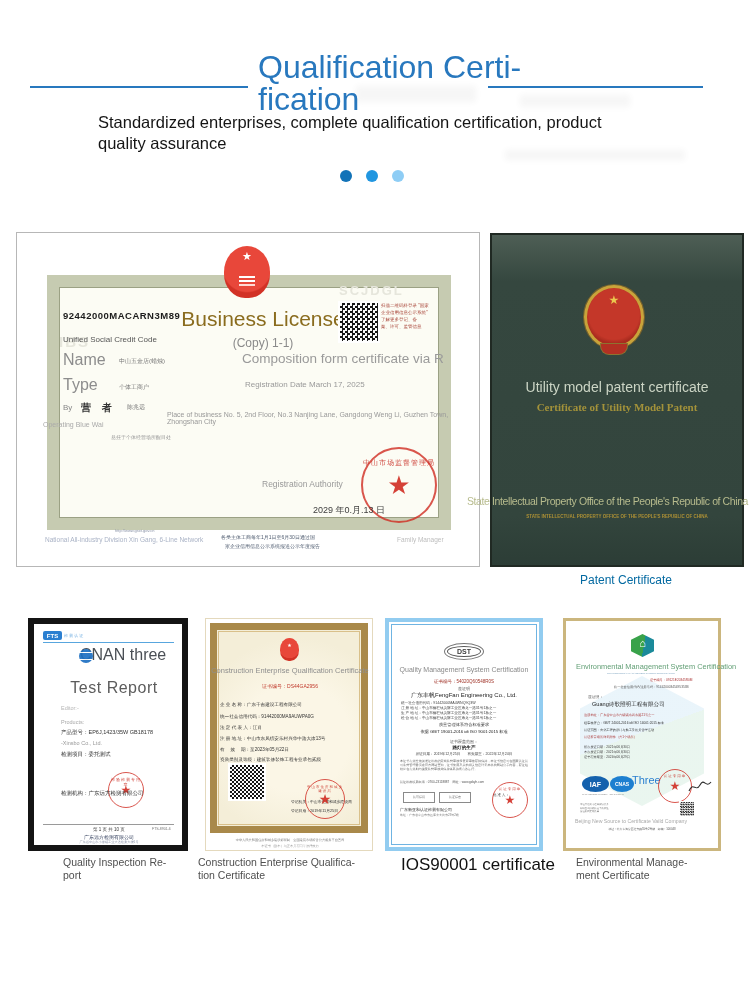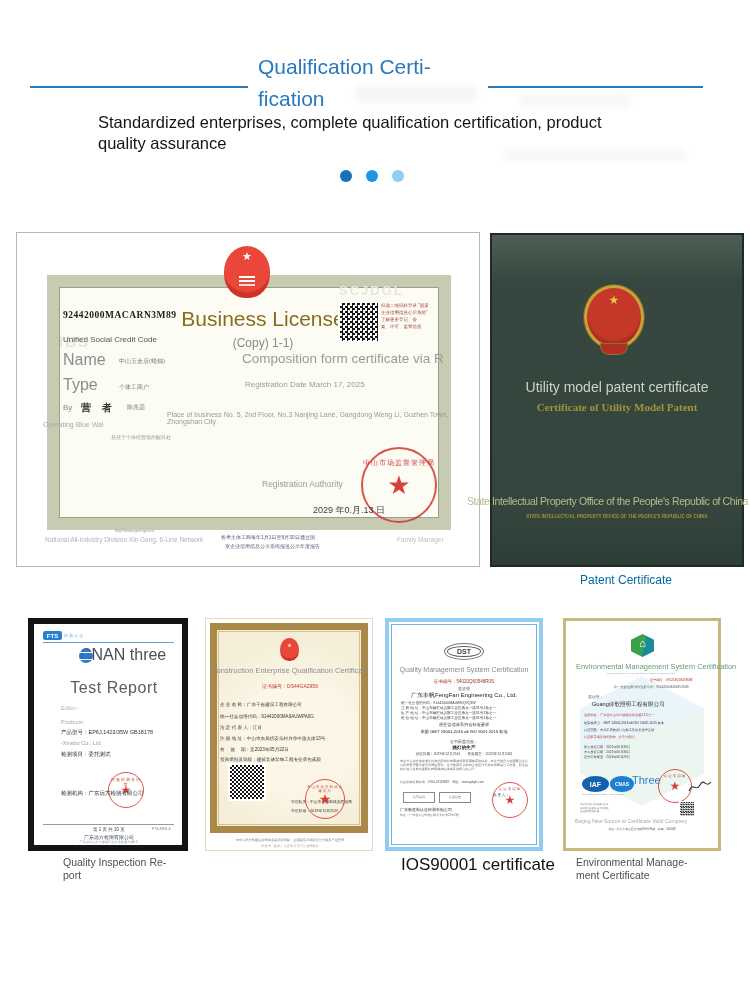--- a/index.html
+++ b/index.html
@@ -5,21 +5,21 @@
   html,body{margin:0;padding:0;background:#fff;}
   #page{position:relative;width:750px;height:997px;background:#fff;overflow:hidden;
         font-family:"Liberation Sans",sans-serif;color:#222;}
   .abs{position:absolute;}
   .pre{white-space:pre-line;}
   .nw{white-space:nowrap;}
   .ctr{text-align:center;}
 
   
   .hline{position:absolute;height:2px;background:#2878be;top:86px;}
-  .title{position:absolute;left:258px;top:51px;font-size:21px;line-height:32px;color:#2878be;}
+  .title{position:absolute;left:258px;top:51px;font-size:32px;line-height:32px;color:#2878be;}
   .subtitle{position:absolute;left:98px;top:112px;font-size:16.5px;line-height:21px;color:#151515;}
   .dots{position:absolute;left:340px;top:170px;display:flex;gap:14px;}
   .dot{width:12px;height:12px;border-radius:50%;}
   .ghost{position:absolute;background:#555;opacity:.05;filter:blur(3px);border-radius:2px;}
 
   
   .bl-card{position:absolute;left:16px;top:232px;width:462px;height:333px;background:#fff;border:1px solid #b7b7b7;}
   .bl-frame{position:absolute;left:30px;top:42px;right:28px;bottom:36px;background:#fcfcf4;
             border:12px solid #c6cbb1;outline:1px solid #9ba184;outline-offset:-13px;}
   .emblem-cn{position:absolute;border-radius:50% 50% 46% 46%;background:radial-gradient(circle at 50% 42%,#e8473a 0 62%,#d23226 66%);}
@@ -99,21 +99,21 @@
 
     <div class="wm" style="left:322px;top:50px;font-size:13px;">SCJDGL</div>
     <div class="wm" style="left:42px;top:100px;font-size:15px;">IBS</div>
 
     <div class="emblem-cn" style="left:207px;top:13px;width:46px;height:52px;">
       <span class="st" style="font-size:11px;">★</span>
       <span class="gate"></span>
     </div>
 
     <div class="abs" style="left:46px;top:66px;font-size:8px;color:#555;margin-top:36px;">Unified Social Credit Code</div>
-    <div class="abs" style="left:46px;top:77px;font-size:9.5px;font-weight:bold;font-family:Liberation Serif, serif;letter-spacing:.5px;color:#1c1c1c;">92442000MACARN3M89</div>
+    <div class="abs" style="left:46px;top:77px;font-size:9.5px;font-weight:bold;font-family:Liberation Sans, sans-serif;letter-spacing:.5px;color:#1c1c1c;">92442000MACARN3M89</div>
 
     <div class="abs ctr" style="left:146px;top:74px;width:200px;font-size:21px;color:#8a6c1e;">Business License</div>
     <div class="abs ctr" style="left:166px;top:103px;width:160px;font-size:12px;color:#8a8a8a;">(Copy) 1-1)</div>
 
     <div class="qr abs" style="left:321px;top:68px;width:38px;height:38px;"></div>
     <div class="abs pre" style="left:364px;top:69px;width:62px;font-size:4.5px;line-height:7px;color:#a84438;">扫描二维码科登录 "国家
 企业信用信息公示系统"
 了解更多登记、备
 案、许可、监管信息</div>
 
@@ -284,17 +284,19 @@
 网站查询以确认证书有效性
 发证机构定期监督</div>
     <div class="qr abs" style="left:113px;top:180px;width:14px;height:14px;background-size:2.5px 2.5px;border-width:1px;"></div>
 
     <div class="abs nw" style="left:9px;top:197px;font-size:5.2px;color:#a9a9a9;">Beijing New Source to Certificate Vaild Company</div>
     <div class="abs nw ctr" style="left:0;top:206px;width:152px;font-size:2.8px;color:#555;">地址：北京市海淀区增光路55号2号楼　邮编：100048</div>
   </div>
 
   <div class="caption pre" style="left:63px;top:856px;">Quality Inspection Re-
 port</div>
+  <div class="caption pre" style="left:198px;top:856px;">Construction Enterprise Qualifica-
+tion Certificate</div>
   <div class="caption" style="left:401px;top:858px;font-size:17px;color:#111;">IOS90001 certificate</div>
   <div class="caption pre" style="left:576px;top:856px;">Environmental Manage-
 ment Certificate</div>
 
 </div>
 
 </body></html>

